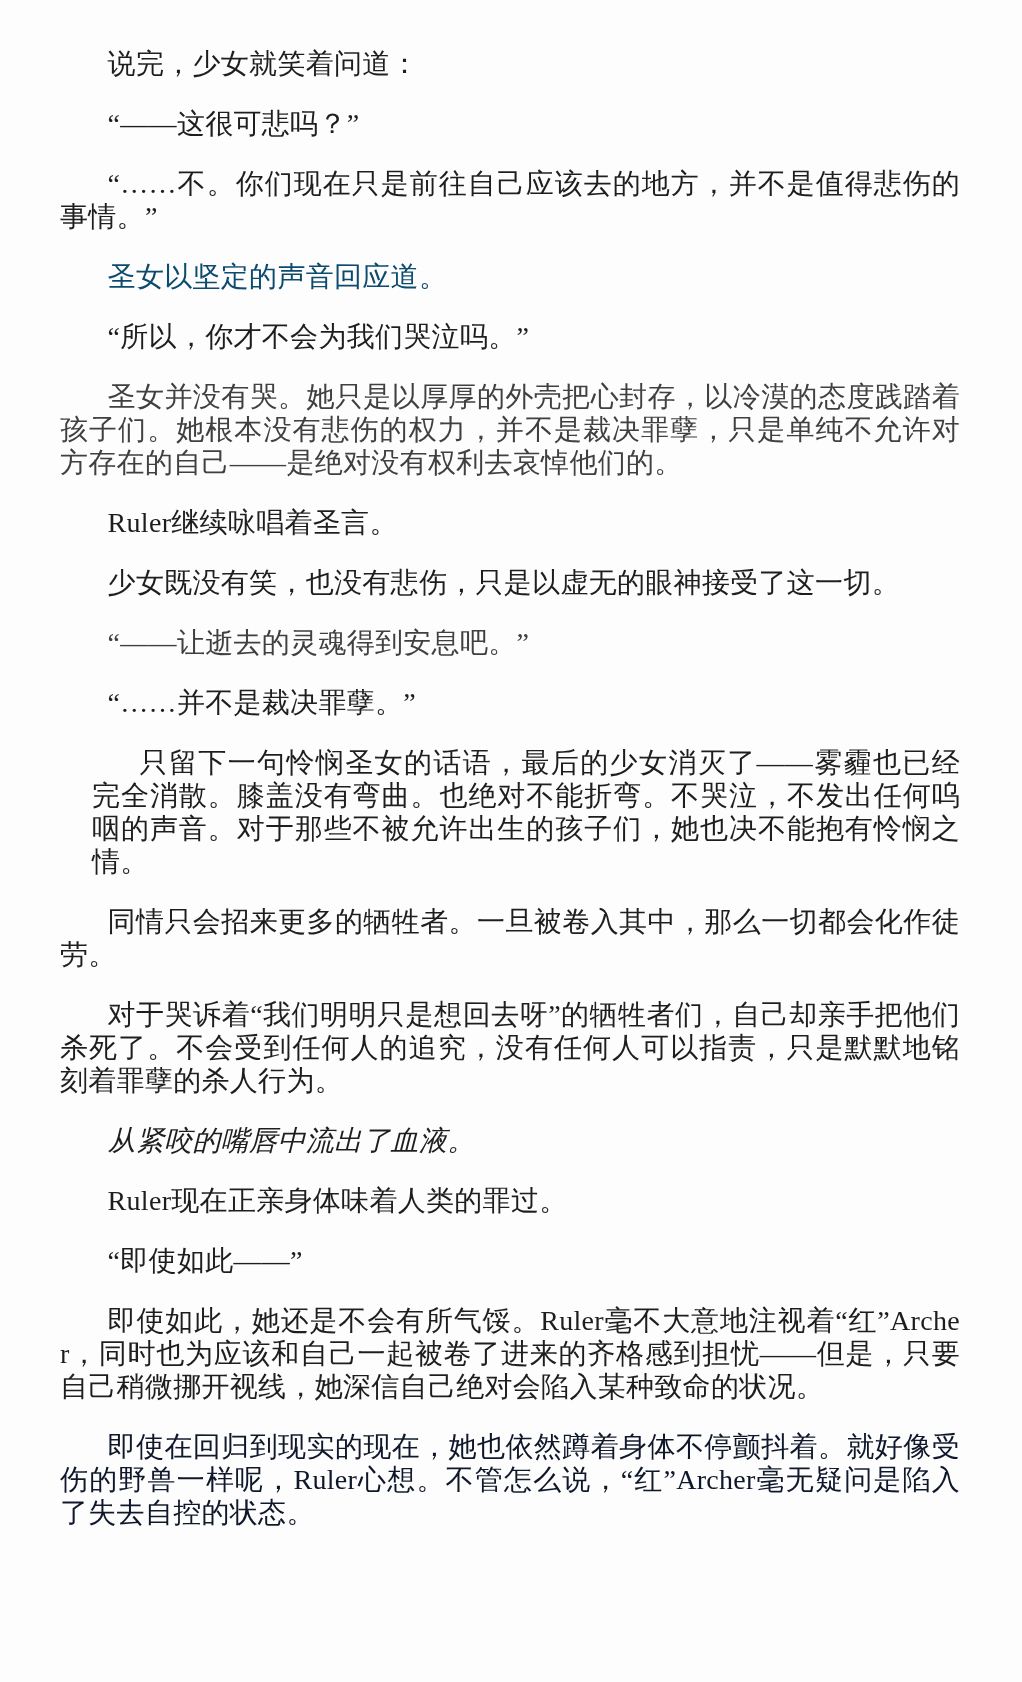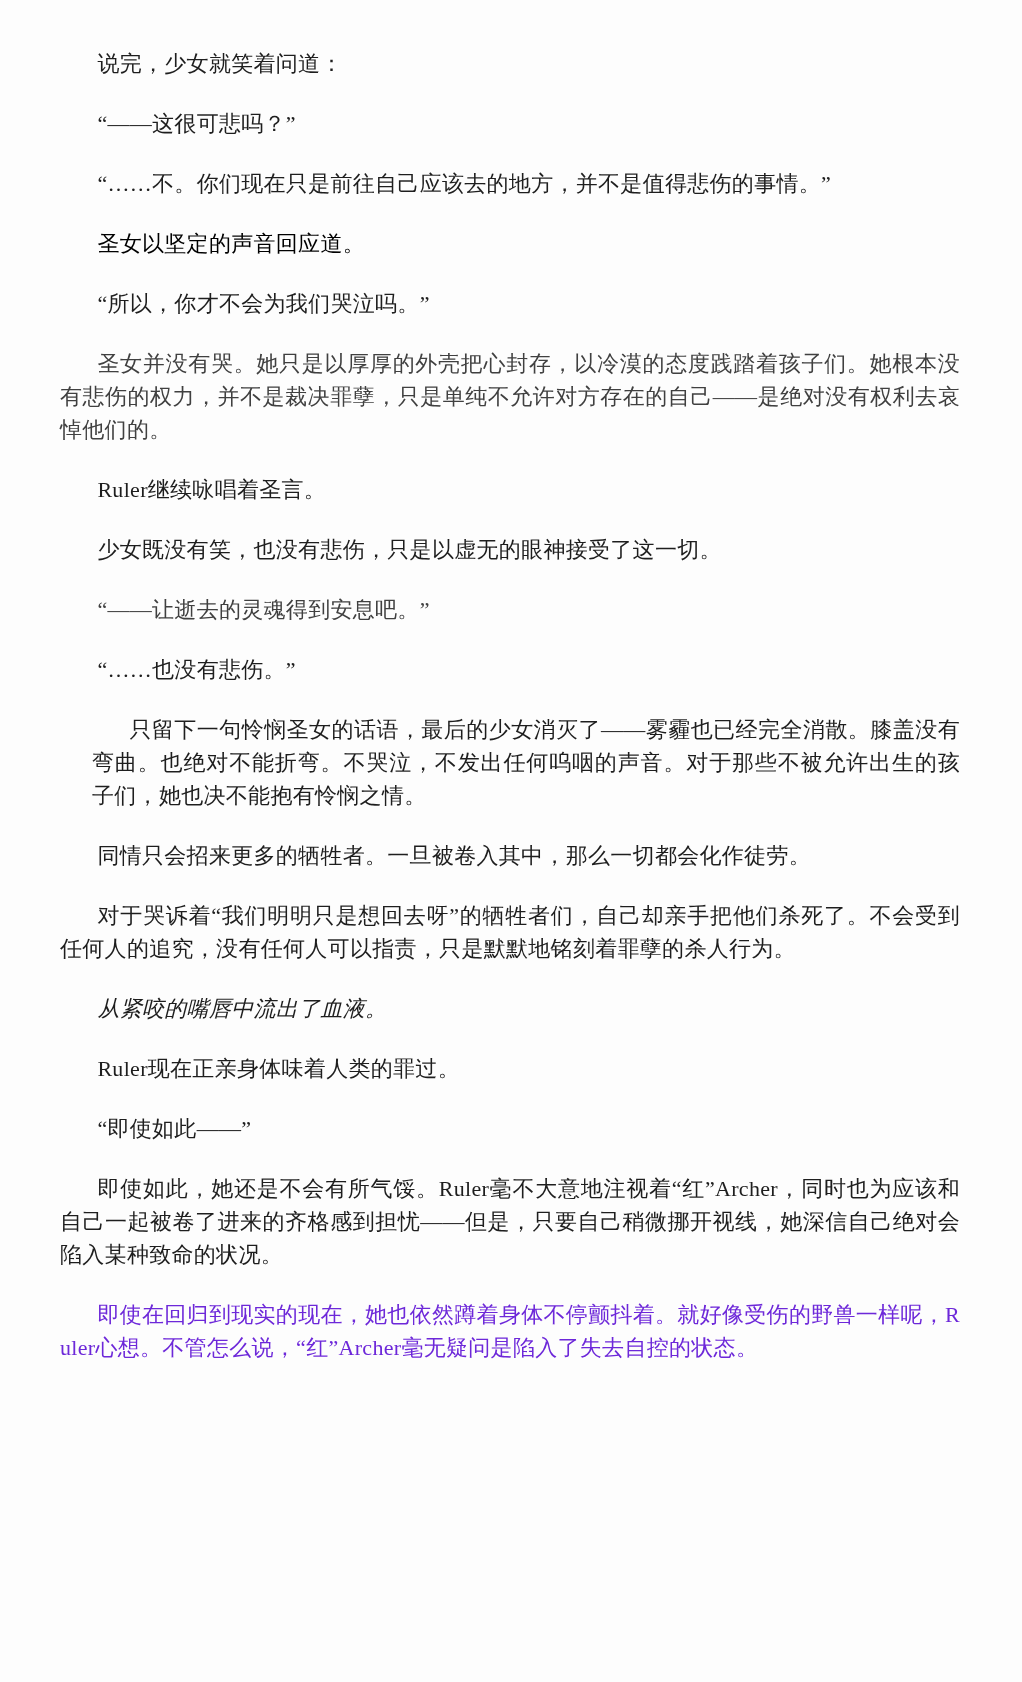--- a/index.html
+++ b/index.html
@@ -15,44 +15,44 @@
   .page {
     box-sizing: border-box;
     width: 1022px;
     height: 1682px;
     padding: 47px 62px 0 60px;
     background: transparent;
   }
   .page p {
     margin: 0 0 27px 0;
     font-family: "Liberation Serif", "DejaVu Serif", serif;
-    font-size: 22px;
+    font-size: 28px;
     line-height: 33px;
     color: #1e1e1e;
     text-align: justify;
     text-indent: 1.7em;
     word-break: break-all;
     letter-spacing: 0.3px;
   }
 </style>
 </head>
 <body style="background: rgb(253, 253, 253);">
 
 <div class="page">
   <p style="color: rgb(30, 30, 30);">说完，少女就笑着问道：</p>
   <p style="color: rgb(30, 30, 30);">“——这很可悲吗？”</p>
   <p style="color: rgb(30, 30, 30);">“……不。你们现在只是前往自己应该去的地方，并不是值得悲伤的事情。”</p>
-  <p style="color: #000000;">圣女以坚定的声音回应道。</p>
+  <p style="color: #0c4a6e;">圣女以坚定的声音回应道。</p>
   <p style="color: rgb(30, 30, 30);">“所以，你才不会为我们哭泣吗。”</p>
   <p style="color: #404040;">圣女并没有哭。她只是以厚厚的外壳把心封存，以冷漠的态度践踏着孩子们。她根本没有悲伤的权力，并不是裁决罪孽，只是单纯不允许对方存在的自己——是绝对没有权利去哀悼他们的。</p>
   <p style="color: rgb(30, 30, 30);">Ruler继续咏唱着圣言。</p>
   <p style="color: rgb(30, 30, 30);">少女既没有笑，也没有悲伤，只是以虚无的眼神接受了这一切。</p>
   <p style="color: #404040;">“——让逝去的灵魂得到安息吧。”</p>
-  <p style="color: rgb(30, 30, 30);">“……也没有悲伤。”</p>
+  <p style="color: rgb(30, 30, 30);">“……并不是裁决罪孽。”</p>
   <p style="color: rgb(30, 30, 30); margin-left: 32px;">只留下一句怜悯圣女的话语，最后的少女消灭了——雾霾也已经完全消散。膝盖没有弯曲。也绝对不能折弯。不哭泣，不发出任何呜咽的声音。对于那些不被允许出生的孩子们，她也决不能抱有怜悯之情。</p>
   <p style="color: rgb(30, 30, 30);">同情只会招来更多的牺牲者。一旦被卷入其中，那么一切都会化作徒劳。</p>
   <p style="color: rgb(30, 30, 30);">对于哭诉着“我们明明只是想回去呀”的牺牲者们，自己却亲手把他们杀死了。不会受到任何人的追究，没有任何人可以指责，只是默默地铭刻着罪孽的杀人行为。</p>
   <p style="color: rgb(30, 30, 30); font-style: italic;">从紧咬的嘴唇中流出了血液。</p>
   <p style="color: rgb(30, 30, 30);">Ruler现在正亲身体味着人类的罪过。</p>
   <p style="color: rgb(30, 30, 30);">“即使如此——”</p>
   <p style="color: rgb(30, 30, 30);">即使如此，她还是不会有所气馁。Ruler毫不大意地注视着“红”Archer，同时也为应该和自己一起被卷了进来的齐格感到担忧——但是，只要自己稍微挪开视线，她深信自己绝对会陷入某种致命的状况。</p>
-  <p style="color: #6d28d9;">即使在回归到现实的现在，她也依然蹲着身体不停颤抖着。就好像受伤的野兽一样呢，Ruler心想。不管怎么说，“红”Archer毫无疑问是陷入了失去自控的状态。</p>
+  <p style="color: #0f172a;">即使在回归到现实的现在，她也依然蹲着身体不停颤抖着。就好像受伤的野兽一样呢，Ruler心想。不管怎么说，“红”Archer毫无疑问是陷入了失去自控的状态。</p>
 </div>
 
 </body></html>

